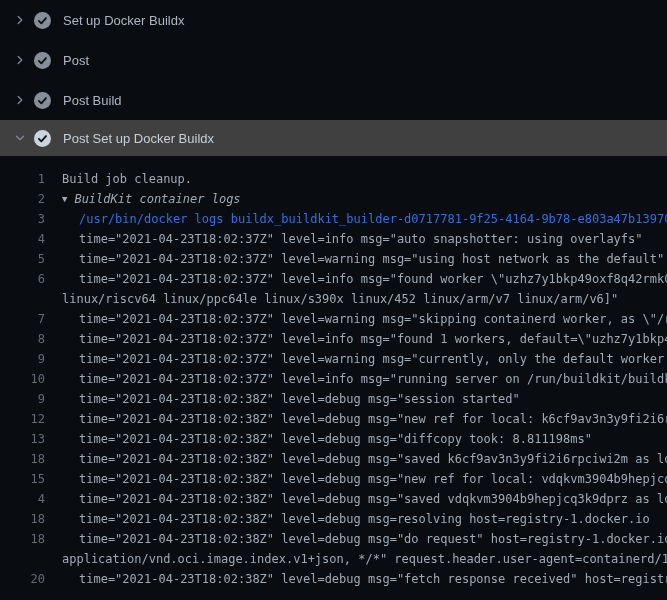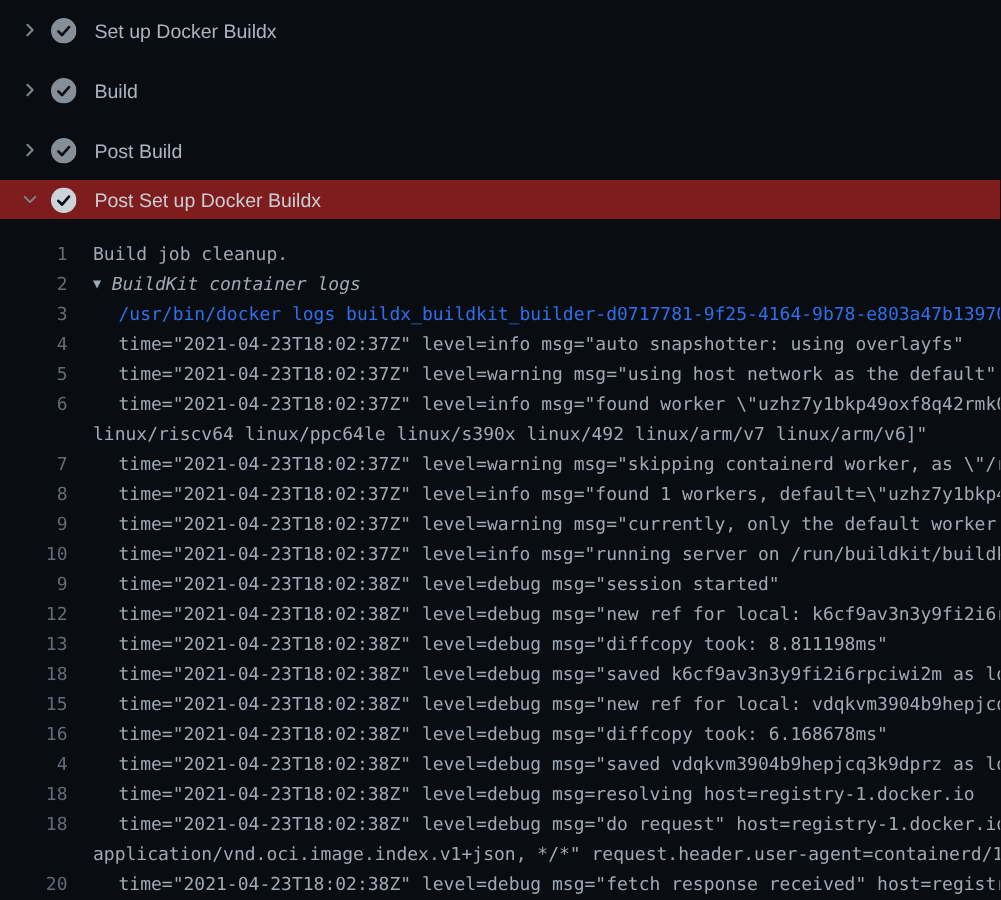--- a/index.html
+++ b/index.html
@@ -12,22 +12,22 @@
   }
   
   .step-row{
     display:flex;align-items:center;
     height:40px;
     padding-left:12px;
     box-sizing:border-box;
     cursor:pointer;
   }
   .step-row.expanded{
-    height:26px;
-    background:#7f1d1d;
+    height:36px;
+    background:#404040;
   }
   .chev{
     width:16px;height:16px;flex:0 0 16px;
     display:flex;align-items:center;justify-content:center;
   }
   .check{
     width:17px;height:17px;flex:0 0 17px;
     margin-left:6px;
     display:flex;align-items:center;justify-content:center;
   }
@@ -98,21 +98,21 @@
           <svg width="14" height="14" viewBox="0 0 16 16" fill="none">
             <path d="M6 4l4 4-4 4" stroke="#7d868f" stroke-width="1.6" stroke-linecap="round" stroke-linejoin="round"></path>
           </svg>
         </span>
         <span class="check">
           <svg width="17" height="17" viewBox="0 0 16 16">
             <circle cx="8" cy="8" r="8" fill="#868f98"></circle>
             <path d="M4.6 8.4l2.3 2.3 4.4-5" stroke="#0b0e13" stroke-width="1.7" fill="none" stroke-linecap="round" stroke-linejoin="round"></path>
           </svg>
         </span>
-        <span class="step-label">Build</span>
+        <span class="step-label">Post</span>
       </div>
       <div class="step-row">
         <span class="chev">
           <svg width="14" height="14" viewBox="0 0 16 16" fill="none">
             <path d="M6 4l4 4-4 4" stroke="#7d868f" stroke-width="1.6" stroke-linecap="round" stroke-linejoin="round"></path>
           </svg>
         </span>
         <span class="check">
           <svg width="17" height="17" viewBox="0 0 16 16">
             <circle cx="8" cy="8" r="8" fill="#868f98"></circle>
@@ -136,30 +136,29 @@
         <span class="step-label">Post Set up Docker Buildx</span>
       </div>
     </div>
   <div id="log" class="log-area">
       <div class="log-row"><span class="gutter">1</span><span class="content">Build job cleanup.</span></div>
       <div class="log-row"><span class="gutter">2</span><span class="content group-line"><span class="tri">▼</span><span>BuildKit container logs</span></span></div>
       <div class="log-row"><span class="gutter">3</span><span class="content indent1 cmd">/usr/bin/docker logs buildx_buildkit_builder-d0717781-9f25-4164-9b78-e803a47b13970</span></div>
       <div class="log-row"><span class="gutter">4</span><span class="content indent1">time="2021-04-23T18:02:37Z" level=info msg="auto snapshotter: using overlayfs"</span></div>
       <div class="log-row"><span class="gutter">5</span><span class="content indent1">time="2021-04-23T18:02:37Z" level=warning msg="using host network as the default"</span></div>
       <div class="log-row"><span class="gutter">6</span><span class="content indent1">time="2021-04-23T18:02:37Z" level=info msg="found worker \"uzhz7y1bkp49oxf8q42rmk0xj</span></div>
-      <div class="log-row"><span class="gutter"></span><span class="content">linux/riscv64 linux/ppc64le linux/s390x linux/492 linux/arm/v7 linux/arm/v6]"</span></div>
+      <div class="log-row"><span class="gutter"></span><span class="content">linux/riscv64 linux/ppc64le linux/s390x linux/452 linux/arm/v7 linux/arm/v6]"</span></div>
       <div class="log-row"><span class="gutter">7</span><span class="content indent1">time="2021-04-23T18:02:37Z" level=warning msg="skipping containerd worker, as \"/run</span></div>
       <div class="log-row"><span class="gutter">8</span><span class="content indent1">time="2021-04-23T18:02:37Z" level=info msg="found 1 workers, default=\"uzhz7y1bkp49o</span></div>
       <div class="log-row"><span class="gutter">9</span><span class="content indent1">time="2021-04-23T18:02:37Z" level=warning msg="currently, only the default worker ca</span></div>
       <div class="log-row"><span class="gutter">10</span><span class="content indent1">time="2021-04-23T18:02:37Z" level=info msg="running server on /run/buildkit/buildkit</span></div>
       <div class="log-row"><span class="gutter">9</span><span class="content indent1">time="2021-04-23T18:02:38Z" level=debug msg="session started"</span></div>
       <div class="log-row"><span class="gutter">12</span><span class="content indent1">time="2021-04-23T18:02:38Z" level=debug msg="new ref for local: k6cf9av3n3y9fi2i6rpc</span></div>
       <div class="log-row"><span class="gutter">13</span><span class="content indent1">time="2021-04-23T18:02:38Z" level=debug msg="diffcopy took: 8.811198ms"</span></div>
       <div class="log-row"><span class="gutter">18</span><span class="content indent1">time="2021-04-23T18:02:38Z" level=debug msg="saved k6cf9av3n3y9fi2i6rpciwi2m as loca</span></div>
       <div class="log-row"><span class="gutter">15</span><span class="content indent1">time="2021-04-23T18:02:38Z" level=debug msg="new ref for local: vdqkvm3904b9hepjcq3k</span></div>
-      <div class="log-row"><span class="gutter">16</span><span class="content indent1">time="2021-04-23T18:02:38Z" level=debug msg="diffcopy took: 6.168678ms"</span></div>
       <div class="log-row"><span class="gutter">4</span><span class="content indent1">time="2021-04-23T18:02:38Z" level=debug msg="saved vdqkvm3904b9hepjcq3k9dprz as loca</span></div>
       <div class="log-row"><span class="gutter">18</span><span class="content indent1">time="2021-04-23T18:02:38Z" level=debug msg=resolving host=registry-1.docker.io</span></div>
       <div class="log-row"><span class="gutter">18</span><span class="content indent1">time="2021-04-23T18:02:38Z" level=debug msg="do request" host=registry-1.docker.io r</span></div>
       <div class="log-row"><span class="gutter"></span><span class="content">application/vnd.oci.image.index.v1+json, */*" request.header.user-agent=containerd/1.4</span></div>
       <div class="log-row"><span class="gutter">20</span><span class="content indent1">time="2021-04-23T18:02:38Z" level=debug msg="fetch response received" host=registry-</span></div>
     </div>
 </div>
 
 </body></html>

